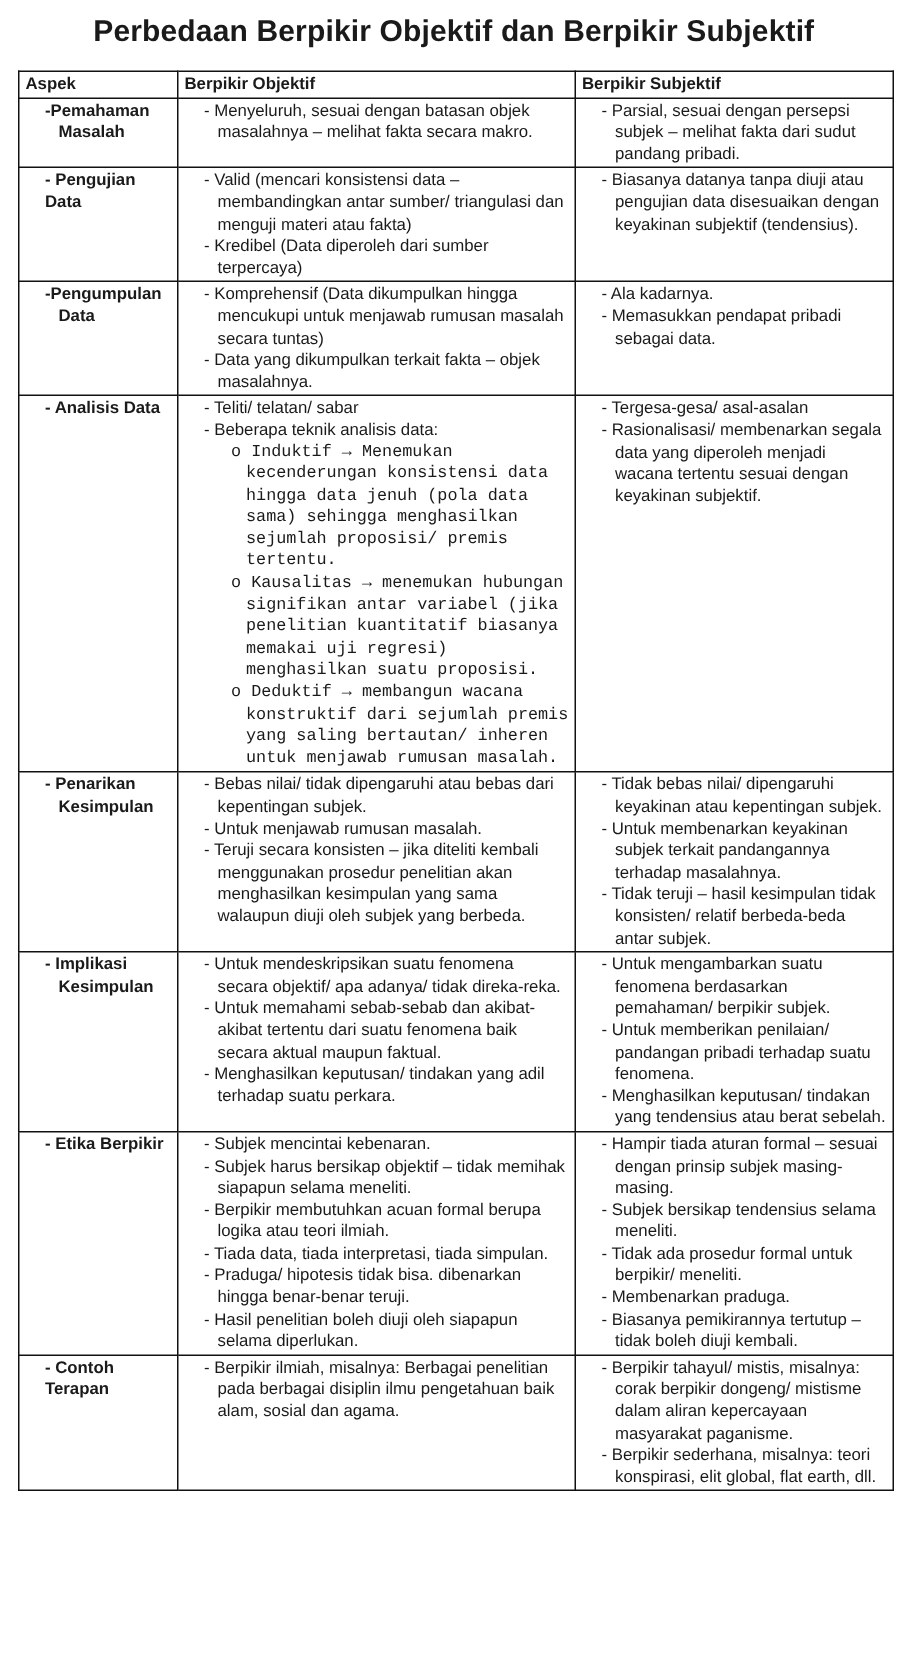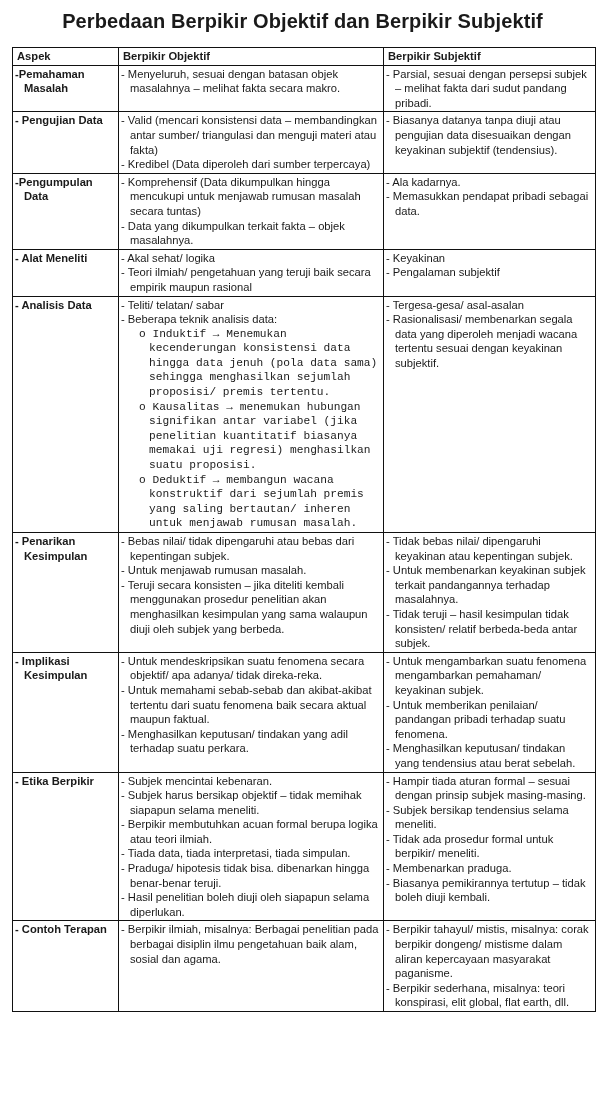--- a/index.html
+++ b/index.html
@@ -1,20 +1,20 @@
 <!DOCTYPE html>
 <html><head>
 <meta charset="utf-8">
 <style>
   html, body { margin:0; padding:0; background:#ffffff; }
   body { width:610px; height:1118px; position:relative; overflow:hidden; font-family:"Liberation Sans", sans-serif; color:#1a1a1a; }
   .title { position:absolute; left:0; top:10px; width:605px; text-align:center; font-weight:bold; font-size:20px; letter-spacing:0.1px; }
   table { position:absolute; left:12px; top:47px; width:583px; border-collapse:collapse; table-layout:fixed; font-size:11.2px; line-height:14.6px; }
   col.c1 { width:106px; } col.c2 { width:265px; } col.c3 { width:212px; }
-  th, td { border:1.2px solid #111; vertical-align:top; padding:1px 4px 1px 2px; }
+  th, td { border:1.2px solid #111; vertical-align:top; padding:1px 4px 1px 17px; }
   th { font-weight:bold; text-align:left; padding:1px 4px; }
   td.aspek { font-weight:bold; }
   .aspek .a-line { display:block; }
   .item { padding-left:9px; text-indent:-9px; }
   .sub { padding-left:28px; text-indent:-10px;font-family:Liberation Mono, monospace; }
 </style>
 </head>
 <body>
 
 <div class="title">Perbedaan Berpikir Objektif dan Berpikir Subjektif</div>
@@ -66,33 +66,20 @@
           <div class="item">- Komprehensif (Data dikumpulkan hingga mencukupi untuk menjawab rumusan masalah secara tuntas)</div>
           <div class="item">- Data yang dikumpulkan terkait fakta – objek masalahnya.</div>
         </td>
         <td>
           <div class="item">- Ala kadarnya.</div>
           <div class="item">- Memasukkan pendapat pribadi sebagai data.</div>
         </td>
       </tr>
       <tr>
         <td class="aspek">
-          <span class="a-line">- Alat Meneliti</span>
-        </td>
-        <td>
-          <div class="item">- Akal sehat/ logika</div>
-          <div class="item">- Teori ilmiah/ pengetahuan yang teruji baik secara empirik maupun rasional</div>
-        </td>
-        <td>
-          <div class="item">- Keyakinan</div>
-          <div class="item">- Pengalaman subjektif</div>
-        </td>
-      </tr>
-      <tr>
-        <td class="aspek">
           <span class="a-line">- Analisis Data</span>
         </td>
         <td>
           <div class="item">- Teliti/ telatan/ sabar</div>
           <div class="item">- Beberapa teknik analisis data:</div>
           <div class="sub">o Induktif → Menemukan kecenderungan konsistensi data hingga data jenuh (pola data sama) sehingga menghasilkan sejumlah proposisi/ premis tertentu.</div>
           <div class="sub">o Kausalitas → menemukan hubungan signifikan antar variabel (jika penelitian kuantitatif biasanya memakai uji regresi) menghasilkan suatu proposisi.</div>
           <div class="sub">o Deduktif → membangun wacana konstruktif dari sejumlah premis yang saling bertautan/ inheren untuk menjawab rumusan masalah.</div>
         </td>
         <td>
@@ -120,21 +107,21 @@
         <td class="aspek">
           <span class="a-line">- Implikasi</span>
           <span class="a-line" style="padding-left: 9px;">Kesimpulan</span>
         </td>
         <td>
           <div class="item">- Untuk mendeskripsikan suatu fenomena secara objektif/ apa adanya/ tidak direka-reka.</div>
           <div class="item">- Untuk memahami sebab-sebab dan akibat-akibat tertentu dari suatu fenomena baik secara aktual maupun faktual.</div>
           <div class="item">- Menghasilkan keputusan/ tindakan yang adil terhadap suatu perkara.</div>
         </td>
         <td>
-          <div class="item">- Untuk mengambarkan suatu fenomena mengambarkan pemahaman/ keyakinan subjek.</div>
+          <div class="item">- Untuk mengambarkan suatu fenomena berdasarkan pemahaman/ berpikir subjek.</div>
           <div class="item">- Untuk memberikan penilaian/ pandangan pribadi terhadap suatu fenomena.</div>
           <div class="item">- Menghasilkan keputusan/ tindakan yang tendensius atau berat sebelah.</div>
         </td>
       </tr>
       <tr>
         <td class="aspek">
           <span class="a-line">- Etika Berpikir</span>
         </td>
         <td>
           <div class="item">- Subjek mencintai kebenaran.</div>

